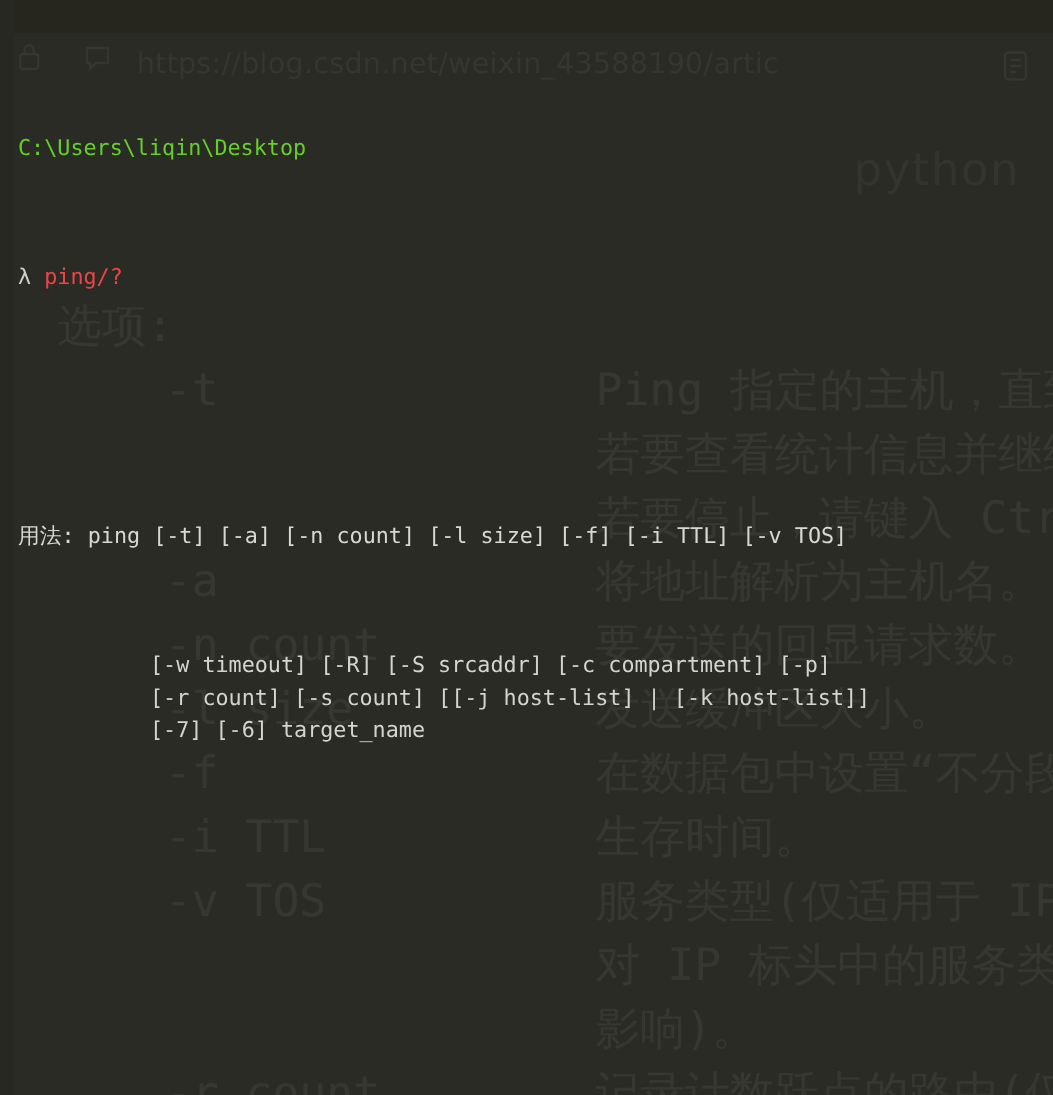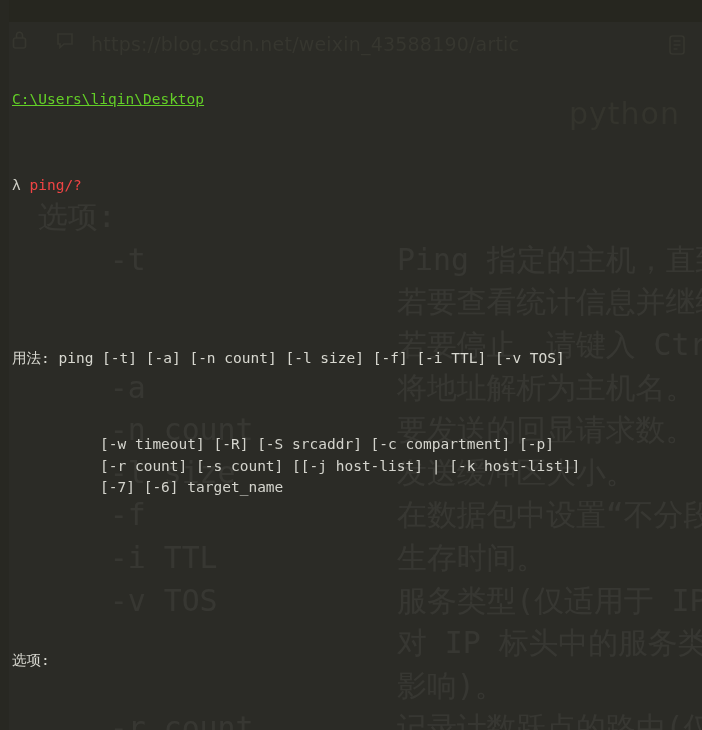--- a/index.html
+++ b/index.html
@@ -106,21 +106,21 @@
     z-index: 3;
     padding: 24px 0 0 12px;
     font-size: 14.5px;
     line-height: 21.6px;
     white-space: pre;
     color: #d4d4cd;
   }
   .line { white-space: pre; height: 21.6px; }
   .blank { height: 21.6px; }
 
-  .c-path   { color: #63cf27; text-decoration: underline; }
+  .c-path   { color: #63cf27; }
   .c-prompt { color: #cfcfc6; }
   .c-cmd    { color: #ef4444; }
   .c-head   { color: #d8d8d0; }
   .usage-cont { padding-left: 88px; white-space: pre; height: 21.6px; }
 </style>
 </head>
 <body>
 
 <div id="terminal">
 
@@ -187,18 +187,17 @@
     <div class="line"><span class="c-prompt">λ</span><span class="c-cmd"> <span>ping/?</span></span></div>
 
     <div class="blank"></div>
 
     <div class="line"><span class="c-head">用法: ping [-t] [-a] [-n count] [-l size] [-f] [-i TTL] [-v TOS]</span></div>
 
     <div id="usage-cont-host"><div class="usage-cont">[-w timeout] [-R] [-S srcaddr] [-c compartment] [-p]</div><div class="usage-cont">[-r count] [-s count] [[-j host-list] | [-k host-list]]</div><div class="usage-cont">[-7] [-6] target_name</div></div>
 
     <div class="blank"></div>
 
-    <div class="line"><span class="c-head">选项:</span></div>
 
     
 
   </div>
 </div>
 
 </body></html>

